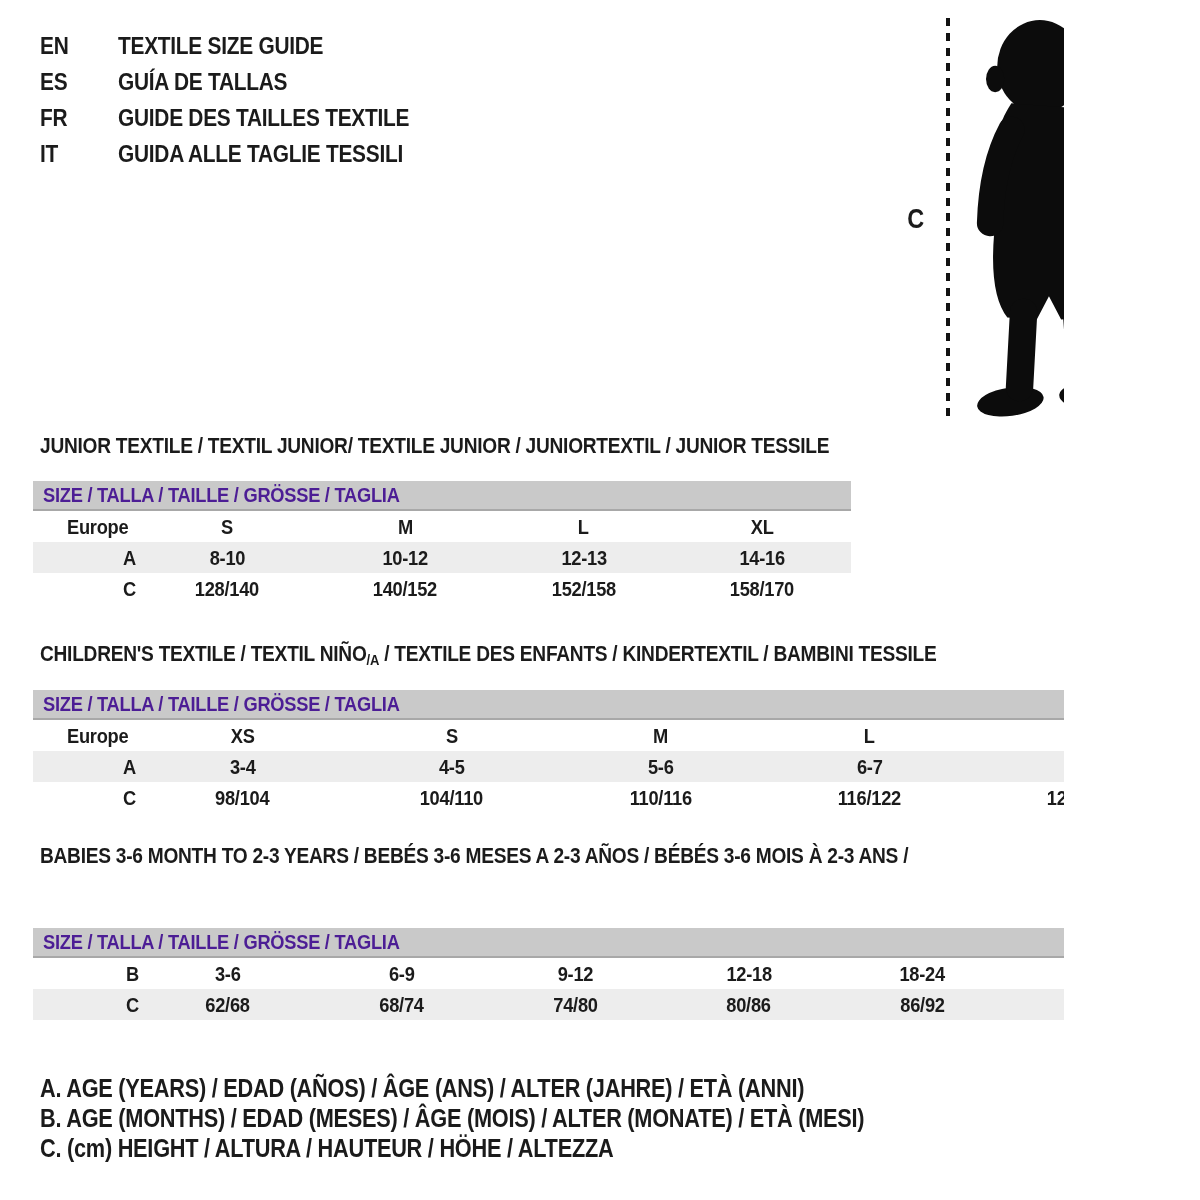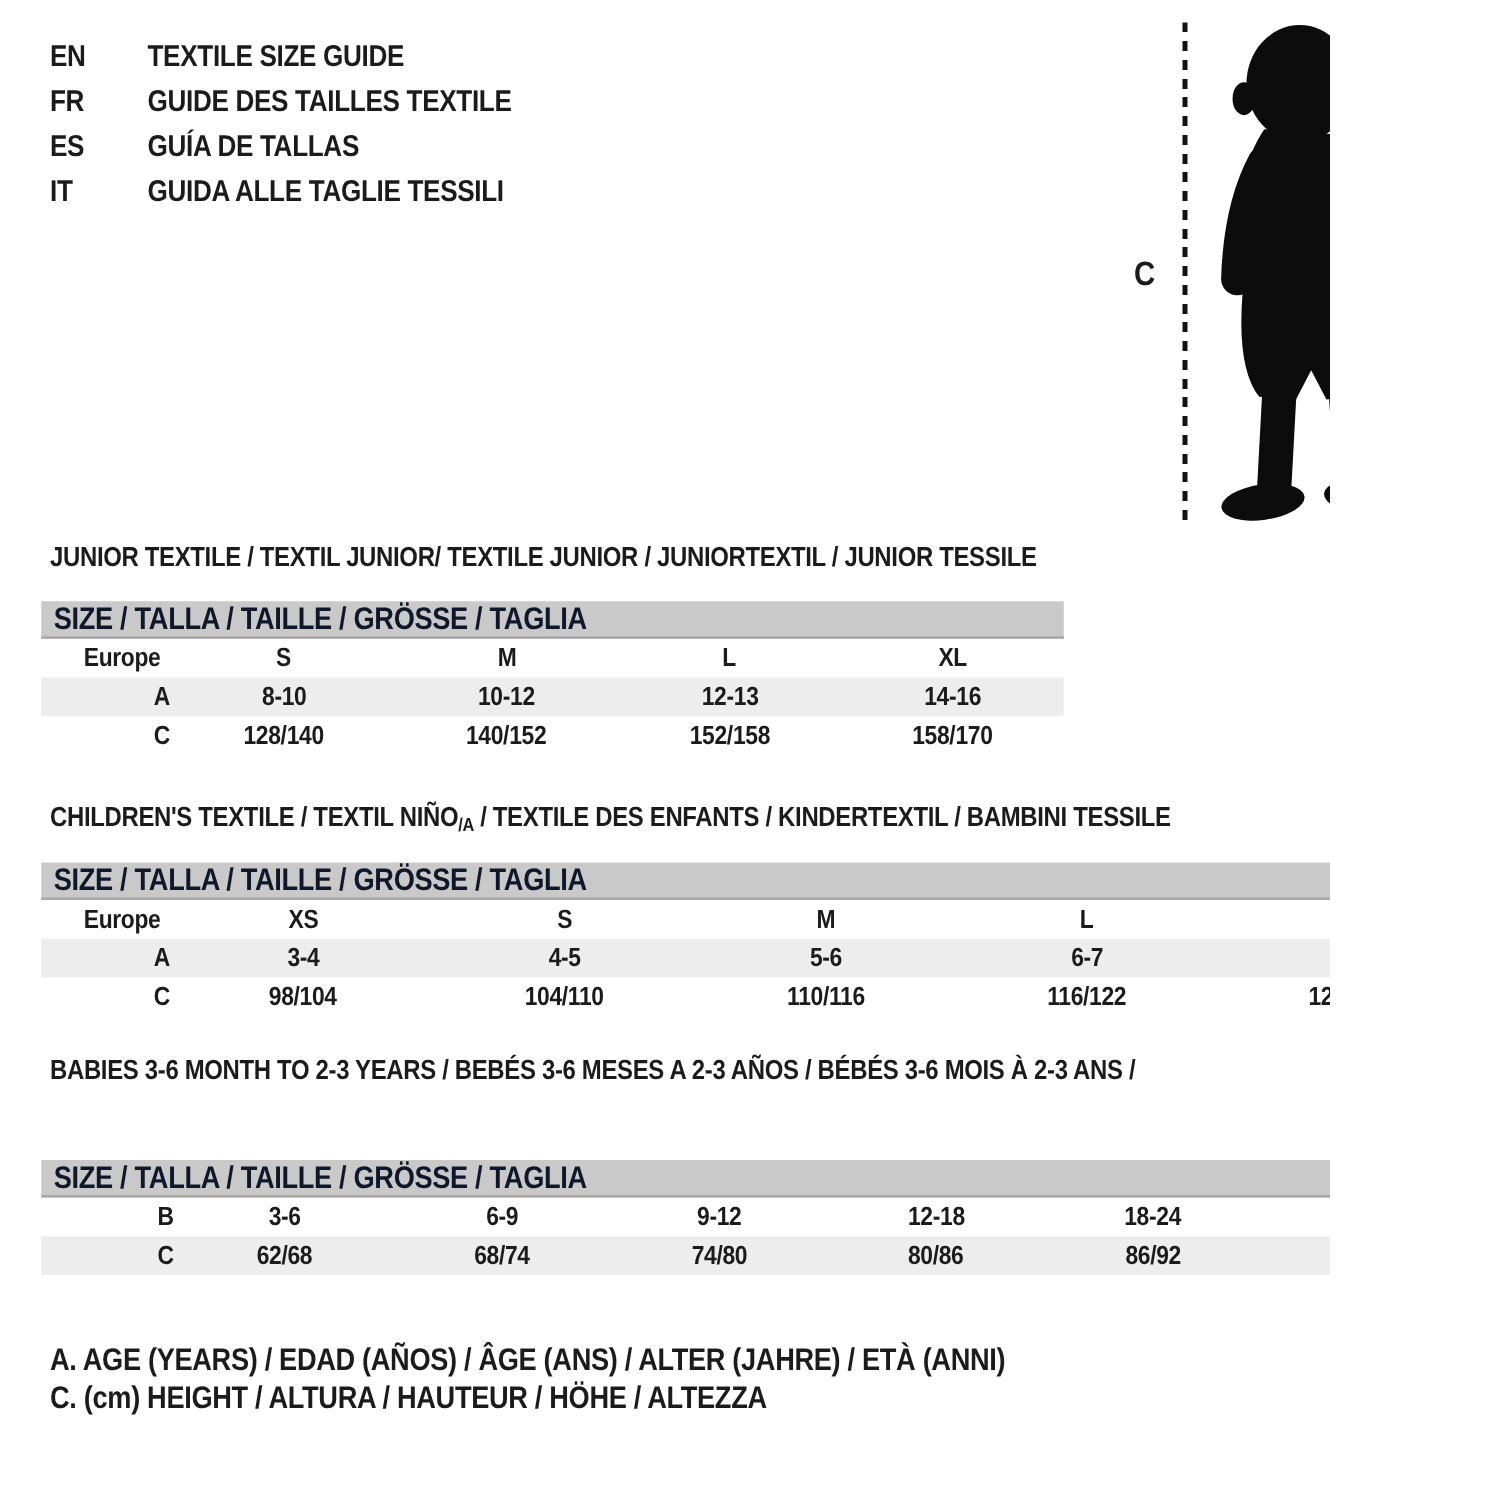--- a/index.html
+++ b/index.html
@@ -31,21 +31,21 @@
   
   .sec-title { position: absolute; font-size: 22px; white-space: nowrap; }
   .sub { font-size: 15px; vertical-align: -4px; }
 
   
   .stable { position: absolute; left: 33px; }
   .stable.narrow { width: 818px; }
   .stable.wide   { width: 1150px; }
   .size-bar {
     height: 28px; background: #c9c9c9; border-bottom: 2px solid #a8a8a8;
-    display: flex; align-items: center; padding-left: 10px; font-size: 25px; color: #0f172a;
+    display: flex; align-items: center; padding-left: 10px; font-size: 21px; color: #4c1d95;
   }
   .trow { display: grid; height: 31px; align-items: center; font-size: 21px; }
   .trow.shaded { background: #ededed; }
   .cols4 { grid-template-columns: 105px repeat(4, 1fr); }
   .cols5 { grid-template-columns: 105px repeat(5, 1fr); }
   .cols6 { grid-template-columns: 108px repeat(6, 1fr); }
   .cell  { text-align: center; }
   .cell.rlabel { text-align: right; padding-left: 10px; }
 
   
@@ -56,26 +56,26 @@
 <body>
 
 <div class="canvas">
 
   <div class="langs">
     <div class="lang-row">
       <span class="lang-code"><span class="cx cx-l">EN</span></span>
       <span class="cx cx-l">TEXTILE SIZE GUIDE</span>
     </div>
     <div class="lang-row">
+      <span class="lang-code"><span class="cx cx-l">ES</span></span>
+      <span class="cx cx-l">GUÍA DE TALLAS</span>
+    </div>
+    <div class="lang-row">
       <span class="lang-code"><span class="cx cx-l">FR</span></span>
       <span class="cx cx-l">GUIDE DES TAILLES TEXTILE</span>
-    </div>
-    <div class="lang-row">
-      <span class="lang-code"><span class="cx cx-l">ES</span></span>
-      <span class="cx cx-l">GUÍA DE TALLAS</span>
     </div>
     <div class="lang-row">
       <span class="lang-code"><span class="cx cx-l">IT</span></span>
       <span class="cx cx-l">GUIDA ALLE TAGLIE TESSILI</span>
     </div>
   </div>
 
   <div class="dash-line"></div>
   <div class="height-label"><span class="cx">C</span></div>
   <svg class="figure-svg" width="178" height="406" viewBox="0 0 170 400" aria-hidden="true">
@@ -185,17 +185,20 @@
       <div class="cell"><span class="cx">86/92</span></div>
       <div class="cell"><span class="cx">92/98</span></div>
     </div>
   </div>
 
   <div class="legend">
     <div class="legend-line">
         <span class="cx cx-l">A. AGE (YEARS) / EDAD (AÑOS) / ÂGE (ANS) / ALTER (JAHRE) / ETÀ (ANNI)</span>
       </div>
     <div class="legend-line">
+        <span class="cx cx-l">B. AGE (MONTHS) / EDAD (MESES) / ÂGE (MOIS) / ALTER (MONATE) / ETÀ (MESI)</span>
+      </div>
+    <div class="legend-line">
         <span class="cx cx-l">C. (cm) HEIGHT / ALTURA / HAUTEUR / HÖHE / ALTEZZA</span>
       </div>
   </div>
 
 </div>
 
 </body></html>

